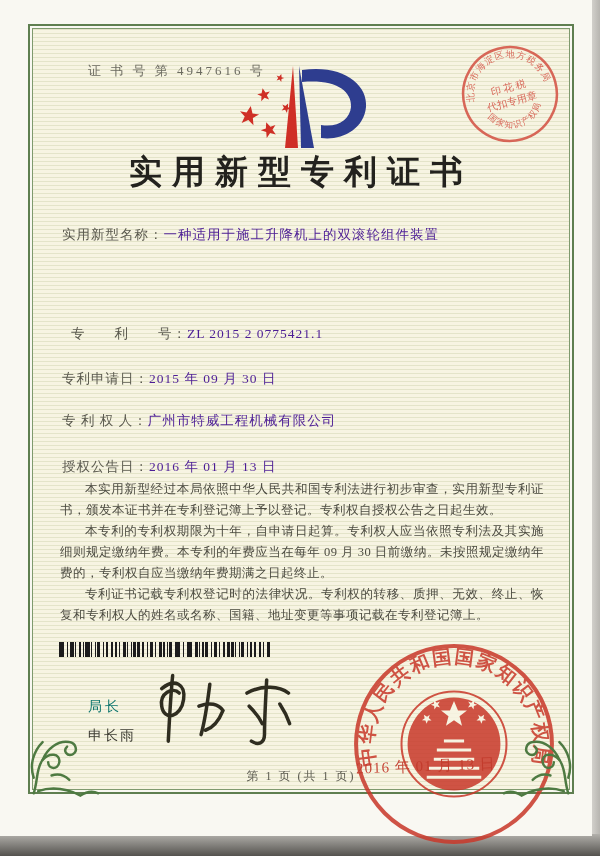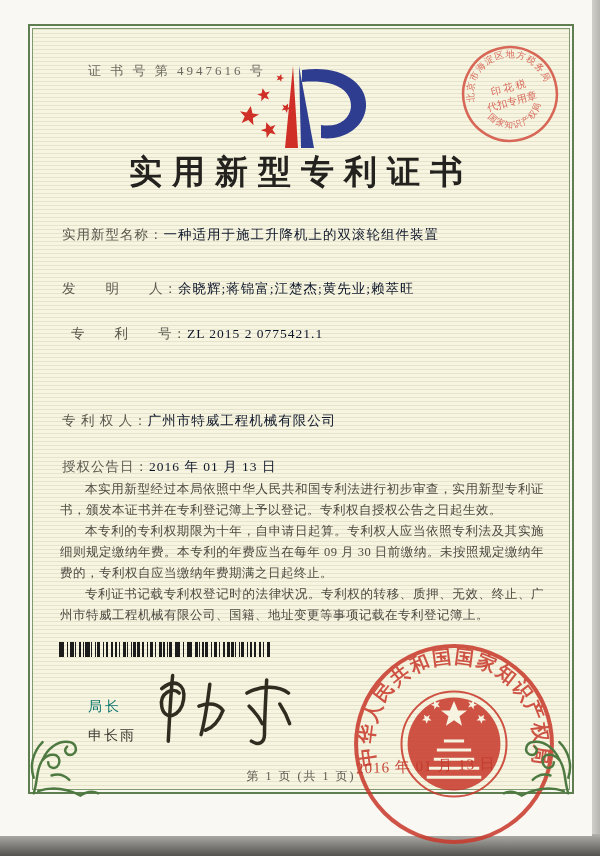--- a/index.html
+++ b/index.html
@@ -33,21 +33,21 @@
   }
   .tax-seal { position:absolute; left:424px; top:12px; width:112px; height:112px; opacity:.85; }
   .sipo-logo { position:absolute; left:204px; top:38px; width:142px; height:88px; }
   .cert-title {
     position:absolute; left:0; top:124px; width:100%;
     text-align:center; font-size:33px; font-weight:bold; color:#23221e;
     letter-spacing:10px;
   }
   .field-row { position:absolute; left:32px; right:30px; font-size:13.5px; color:#545349; letter-spacing:1px; }
   .field-label { color:#5a594e; }
-  .field-value { color:#0f172a; }
+  .field-value { color:#4c1d95; }
   .row-0 { top:200px; } .row-1 { top:254px; } .row-2 { top:299px;margin-left:9px; }
   .row-3 { top:344px; } .row-4 { top:386px; } .row-5 { top:432px; }
   .legal { position:absolute; left:30px; right:28px; top:453px; }
   .legal p {
     font-size:12.5px; line-height:21px; color:#4c4b41;
     text-align:justify; text-indent:2em; letter-spacing:0.5px;
   }
   .barcode {
     position:absolute; left:29px; top:616px; width:212px; height:15px;
     background-image:
@@ -117,37 +117,37 @@
       <polygon points="59,2 51,84 64,84" fill="#cf2f26"></polygon>
       <polygon points="65,2 67,84 80,84" fill="#2e3d8f"></polygon>
       <path d="M 68,6 C 108,0 134,20 132,43 C 130,66 106,77 87,74 L 87,61 C 104,64 116,55 117,43 C 118,26 100,15 68,18 Z" fill="#2e3d8f"></path>
     </svg>
 
     <div class="cert-title">实用新型专利证书</div>
 
     <div class="field-row row-0">
       <span class="field-label">实用新型名称：</span><span class="field-value">一种适用于施工升降机上的双滚轮组件装置</span>
     </div>
-    <div class="field-row row-1">
-      <span class="field-label">发　　明　　人：</span><span class="field-value">余晓辉;蒋锦富;江楚杰;黄先业;赖萃旺</span>
-    </div>
     <div class="field-row row-2">
       <span class="field-label">专　　利　　号：</span><span class="field-value">ZL 2015 2 0775421.1</span>
+    </div>
+    <div class="field-row row-3">
+      <span class="field-label">专利申请日：</span><span class="field-value">2015 年 09 月 30 日</span>
     </div>
     <div class="field-row row-4">
       <span class="field-label">专  利  权  人：</span><span class="field-value">广州市特威工程机械有限公司</span>
     </div>
     <div class="field-row row-5">
       <span class="field-label">授权公告日：</span><span class="field-value">2016 年 01 月 13 日</span>
     </div>
 
     <div class="legal">
       <p>本实用新型经过本局依照中华人民共和国专利法进行初步审查，实用新型专利证书，颁发本证书并在专利登记簿上予以登记。专利权自授权公告之日起生效。</p>
       <p>本专利的专利权期限为十年，自申请日起算。专利权人应当依照专利法及其实施细则规定缴纳年费。本专利的年费应当在每年 09 月 30 日前缴纳。未按照规定缴纳年费的，专利权自应当缴纳年费期满之日起终止。</p>
-      <p>专利证书记载专利权登记时的法律状况。专利权的转移、质押、无效、终止、广州市特威工程机械有限公司、国籍、地址变更等事项记载在专利登记簿上。</p>
+      <p>专利证书记载专利权登记时的法律状况。专利权的转移、质押、无效、终止、恢复和专利权人的姓名或名称、国籍、地址变更等事项记载在专利登记簿上。</p>
     </div>
 
     <div class="barcode"></div>
 
     <div class="signer-title">局长</div>
     <div class="signer-name">申长雨</div>
 
     <svg class="signature" viewBox="0 0 160 75">
       <g fill="none" stroke="#2f2d20" stroke-width="3.2" stroke-linecap="round">
         <path d="M18,18 C30,8 40,14 38,28 C36,44 20,48 18,34 C16,22 28,16 34,22"></path>

